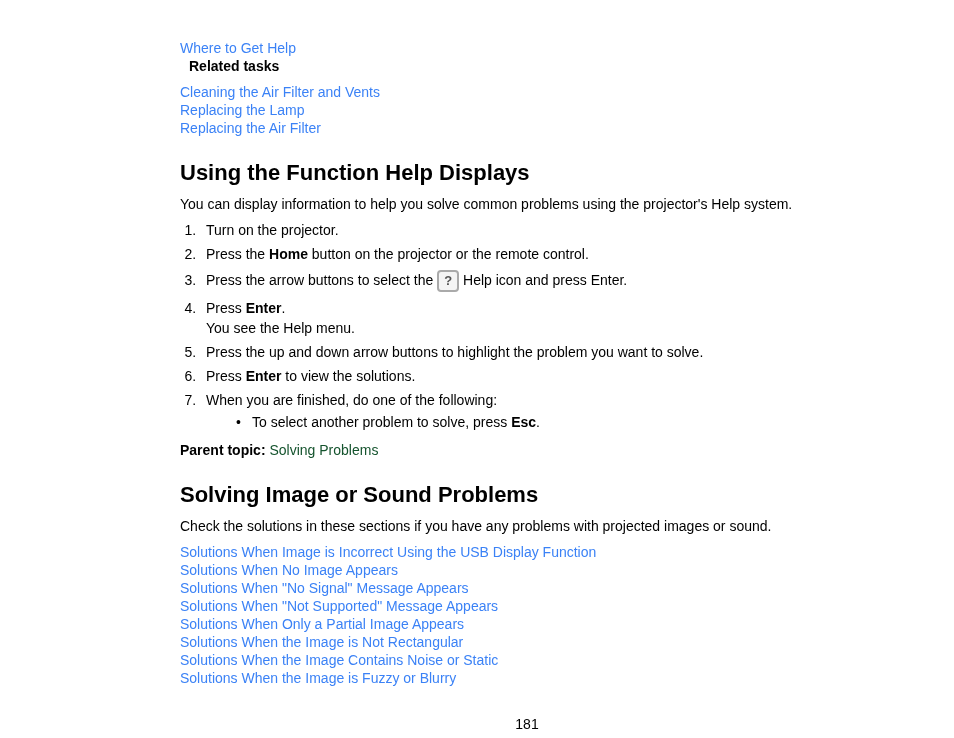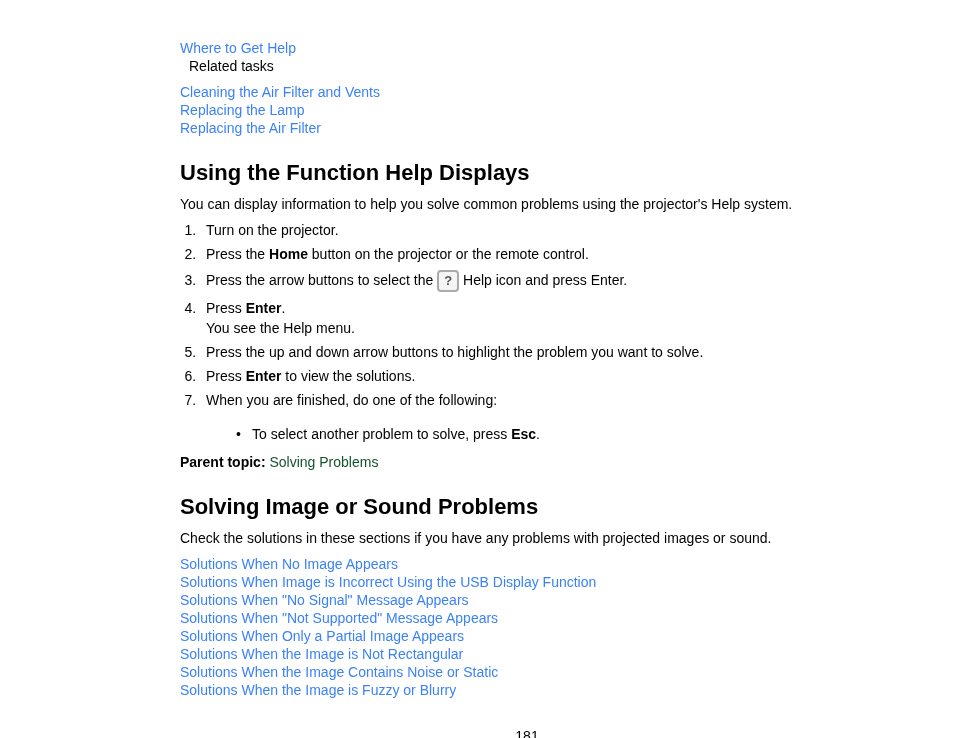--- a/index.html
+++ b/index.html
@@ -10,21 +10,21 @@
     body {
       font-family: Arial, Helvetica, sans-serif;
       font-size: 14px;
       background: #fff;
       color: #000;
       width: 954px;
       min-height: 738px;
       padding: 40px 80px 40px 180px;
     }
     .related-tasks-label {
-      font-weight: normal;
+      font-weight: bold;
       margin-bottom: 4px;
       padding-left: 9px;
     }
     .link {
       color: #3b82f6;
       text-decoration: none;
       display: block;
       margin-bottom: 2px;
       cursor: pointer;
     }
@@ -55,21 +55,21 @@
       line-height: 18px;
       font-size: 13px;
       color: #555;
       font-weight: bold;
       background: #f5f5f5;
       vertical-align: middle;
     }
     .bullet-list {
       list-style: none;
       margin-left: 30px;
-      margin-top: 18px;
+      margin-top: 6px;
     }
     .bullet-list li {
       margin-bottom: 4px;
       position: relative;
       padding-left: 16px;
     }
     .bullet-list li::before {
       content: "•";
       position: absolute;
       left: 0;
@@ -147,22 +147,22 @@
   <div class="parent-topic">
     <span>Parent topic:</span>
     <a href="#">Solving Problems</a>
   </div>
 </div>
 
 <div>
   <h2 class="section-title">Solving Image or Sound Problems</h2>
   <p class="section-desc">Check the solutions in these sections if you have any problems with projected images or sound.</p>
   <div class="links-block">
+    <a class="link" href="#">Solutions When Image is Incorrect Using the USB Display Function</a>
     <a class="link" href="#">Solutions When No Image Appears</a>
-    <a class="link" href="#">Solutions When Image is Incorrect Using the USB Display Function</a>
     <a class="link" href="#">Solutions When "No Signal" Message Appears</a>
     <a class="link" href="#">Solutions When "Not Supported" Message Appears</a>
     <a class="link" href="#">Solutions When Only a Partial Image Appears</a>
     <a class="link" href="#">Solutions When the Image is Not Rectangular</a>
     <a class="link" href="#">Solutions When the Image Contains Noise or Static</a>
     <a class="link" href="#">Solutions When the Image is Fuzzy or Blurry</a>
   </div>
 </div>
 
 <div class="page-number">181</div>

